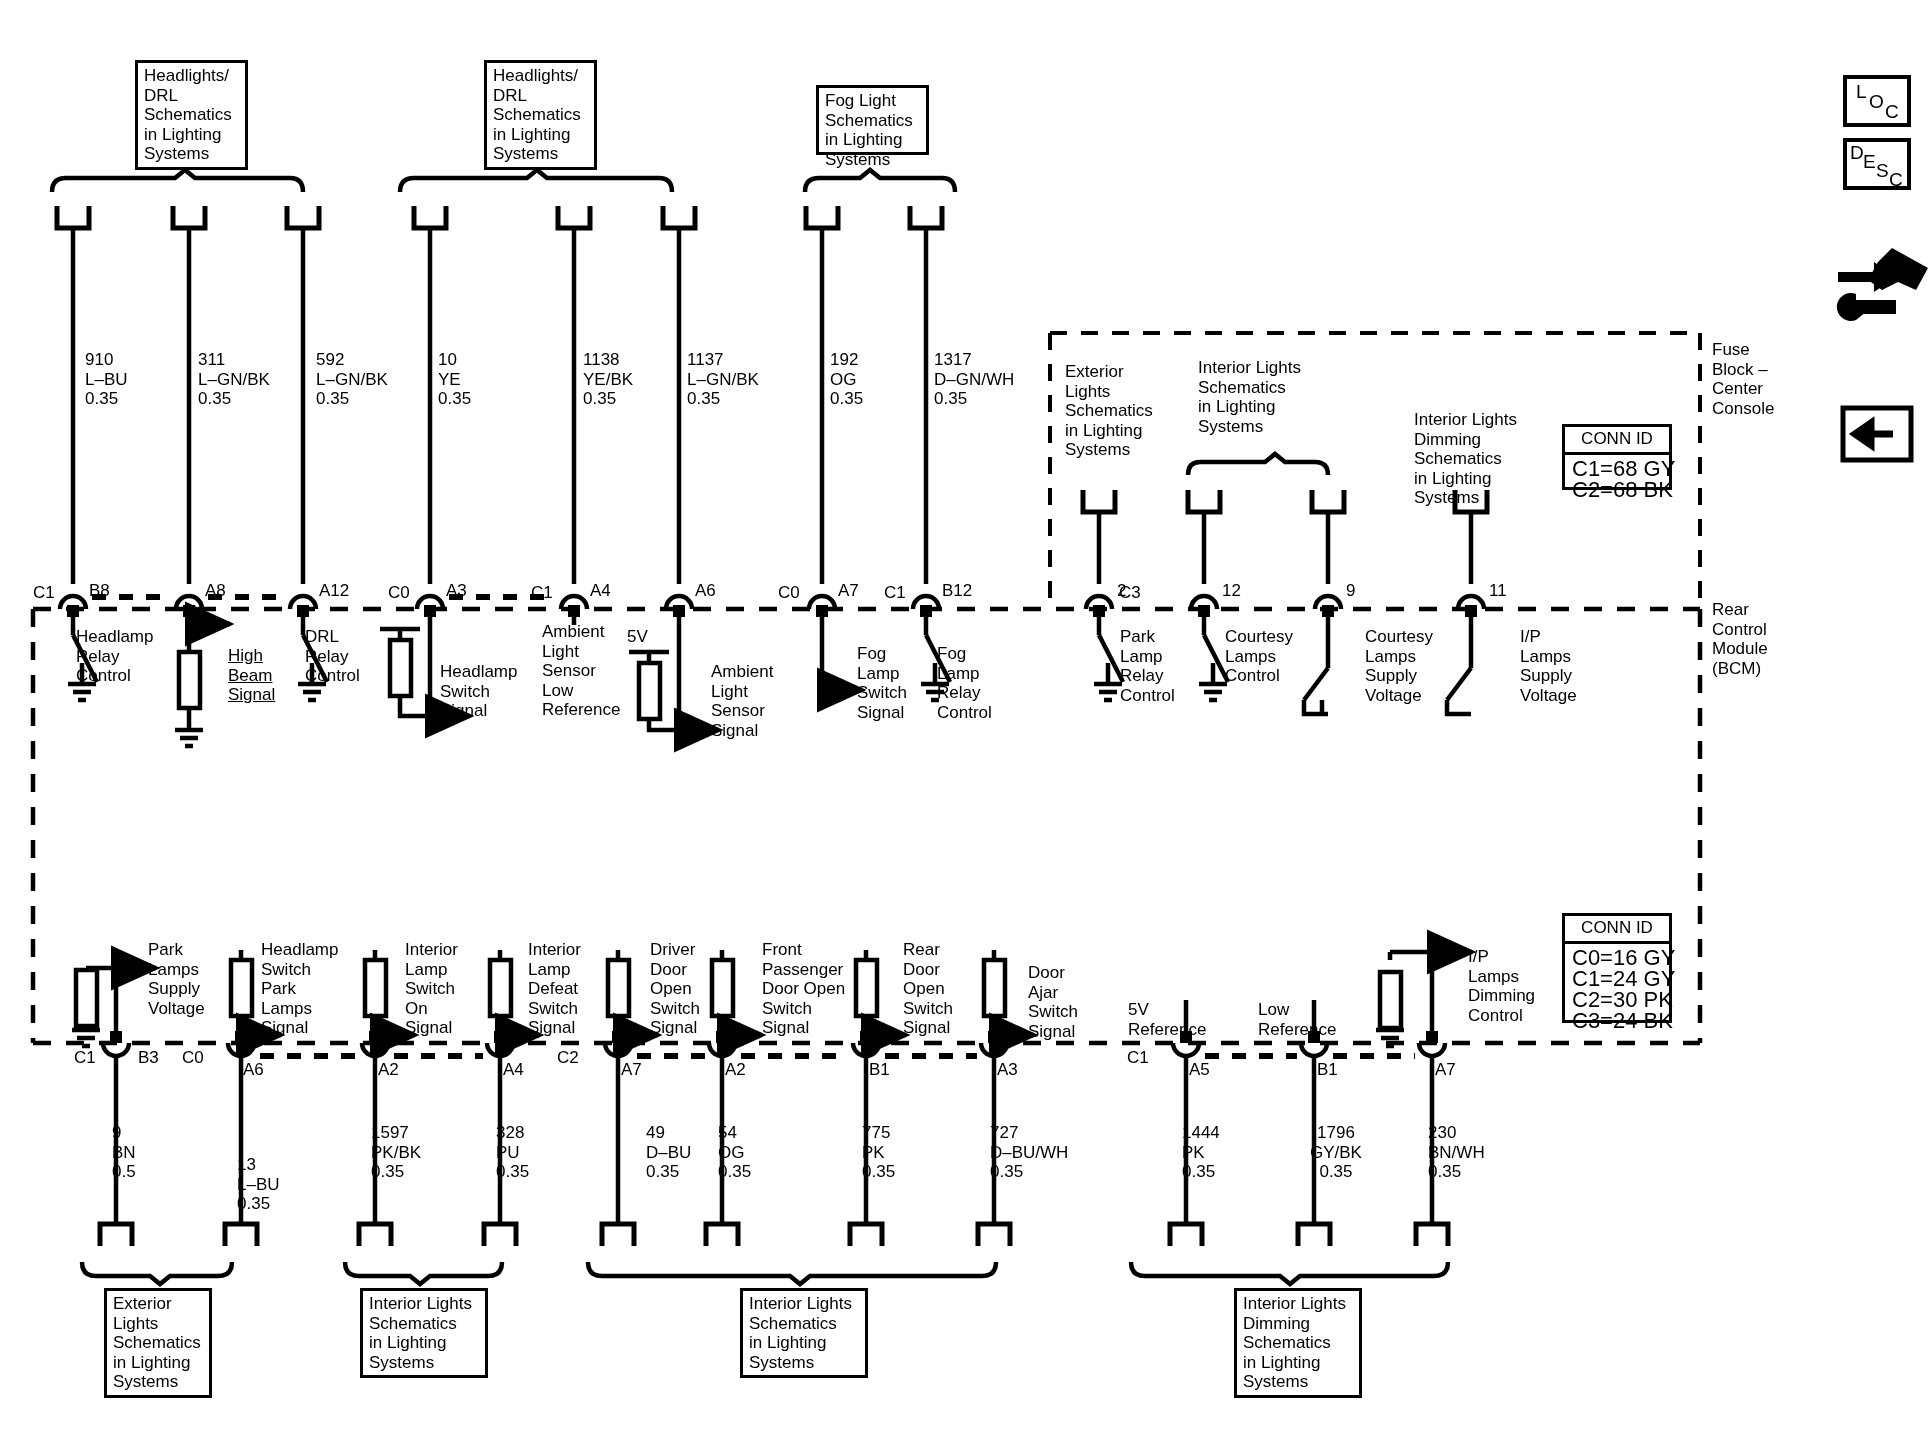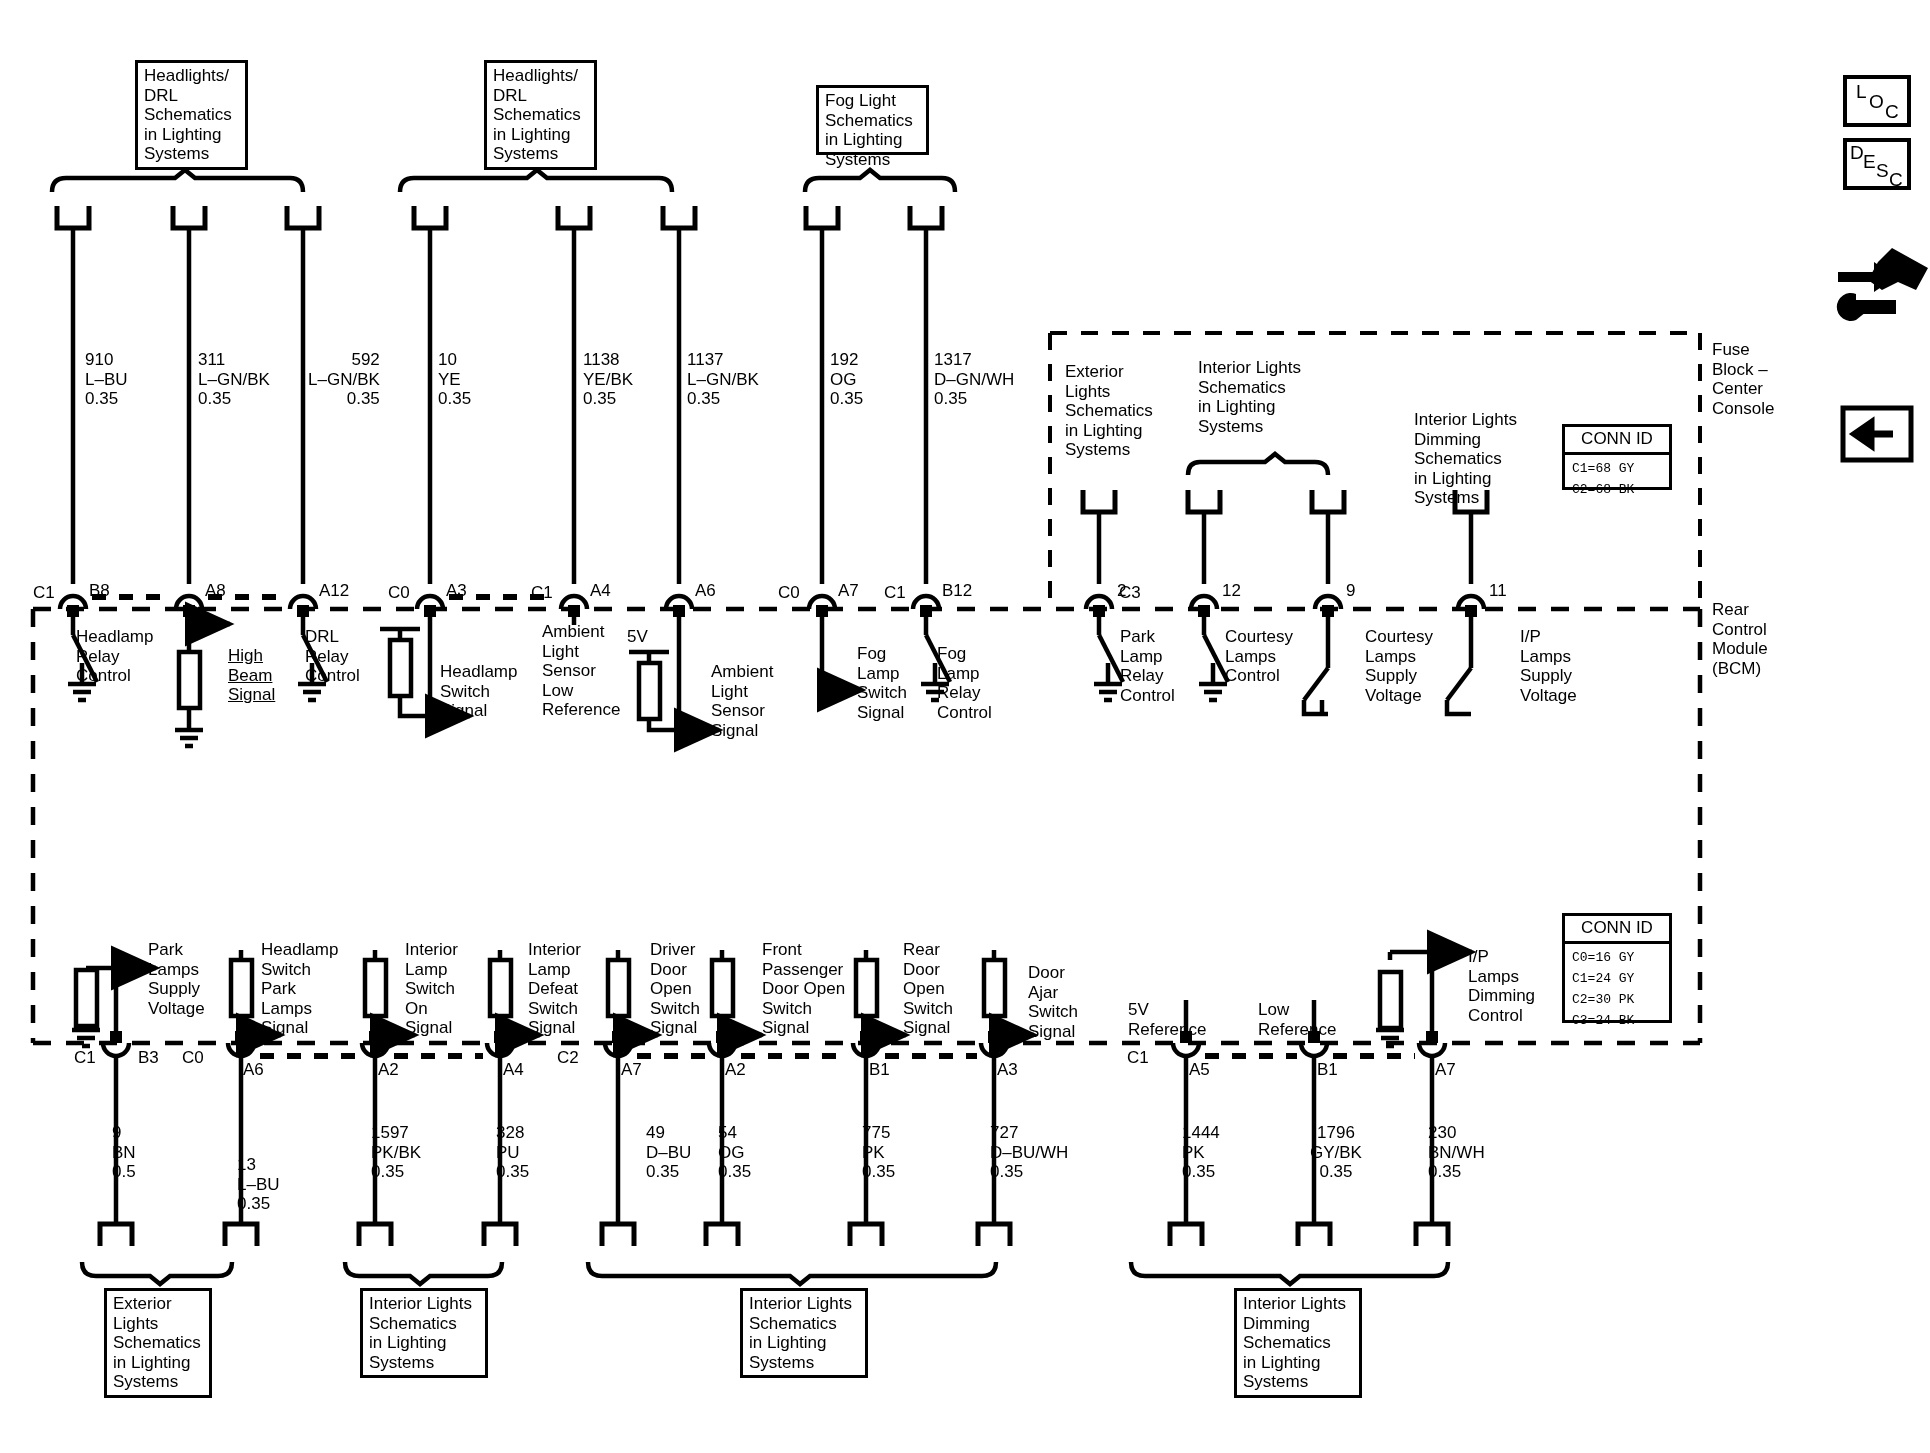--- a/index.html
+++ b/index.html
@@ -5,21 +5,21 @@
   html,body{margin:0;padding:0;background:#fff;}
   body{width:1930px;height:1453px;position:relative;
        font-family:"Liberation Sans",sans-serif;color:#000;overflow:hidden;}
   .cv{position:absolute;left:0;top:0;width:1930px;height:1453px;}
   .lbl{position:absolute;font-size:17px;line-height:19.5px;white-space:pre;font-weight:400;letter-spacing:0px;}
   .box{position:absolute;border:3px solid #000;background:#fff;box-sizing:border-box;}
   .boxtxt{position:absolute;font-size:17px;line-height:19.5px;white-space:pre;}
   .navbox{position:absolute;border:4px solid #000;background:#fff;box-sizing:border-box;}
   .conn{position:absolute;border:3px solid #000;background:#fff;box-sizing:border-box;}
   .connhdr{border-bottom:3px solid #000;text-align:center;font-size:17px;line-height:22px;padding:1px 0 2px;}
-  .connbody{font-size:13px;line-height:21px;padding:3px 7px 4px;white-space:pre;font-family:Liberation Mono, monospace;}
+  .connbody{font-size:22px;line-height:21px;padding:3px 7px 4px;white-space:pre;}
   svg{overflow:visible;}
 </style>
 </head>
 <body>
 
 <svg class="cv" viewBox="0 0 1930 1453">
   <defs>
     <marker id="ar" markerWidth="11" markerHeight="11" refX="10" refY="5.5" orient="auto">
       <path d="M0,0.5 L11,5.5 L0,10.5 z" fill="#000"></path>
     </marker>
@@ -396,21 +396,21 @@
   <div class="connbody"><span>C1=68 GY</span><br><span>C2=68 BK</span></div>
 </div>
 
 <div class="conn" style="left:1562px;top:913px;width:110px;height:110px;">
   <div class="connhdr">CONN ID</div>
   <div class="connbody"><span>C0=16 GY</span><br><span>C1=24 GY</span><br><span>C2=30 PK</span><br><span>C3=24 BK</span></div>
 </div>
 
 <div class="lbl" style="left:85px;top:350px;"><span>910</span><br><span>L–BU</span><br><span>0.35</span></div>
 <div class="lbl" style="left:198px;top:350px;"><span>311</span><br><span>L–GN/BK</span><br><span>0.35</span></div>
-<div class="lbl" style="left:308px;top:350px;text-align:right;"><span>592</span><br><span>L–GN/BK</span><br><span>0.35</span></div>
+<div class="lbl" style="left:316px;top:350px;"><span>592</span><br><span>L–GN/BK</span><br><span>0.35</span></div>
 <div class="lbl" style="left:438px;top:350px;"><span>10</span><br><span>YE</span><br><span>0.35</span></div>
 <div class="lbl" style="left:583px;top:350px;"><span>1138</span><br><span>YE/BK</span><br><span>0.35</span></div>
 <div class="lbl" style="left:687px;top:350px;"><span>1137</span><br><span>L–GN/BK</span><br><span>0.35</span></div>
 <div class="lbl" style="left:830px;top:350px;"><span>192</span><br><span>OG</span><br><span>0.35</span></div>
 <div class="lbl" style="left:934px;top:350px;"><span>1317</span><br><span>D–GN/WH</span><br><span>0.35</span></div>
 
 <div class="lbl" style="left:33px;top:583px;">C1</div>
 <div class="lbl" style="left:89px;top:581px;">B8</div>
 <div class="lbl" style="left:205px;top:581px;">A8</div>
 <div class="lbl" style="left:319px;top:581px;">A12</div>

